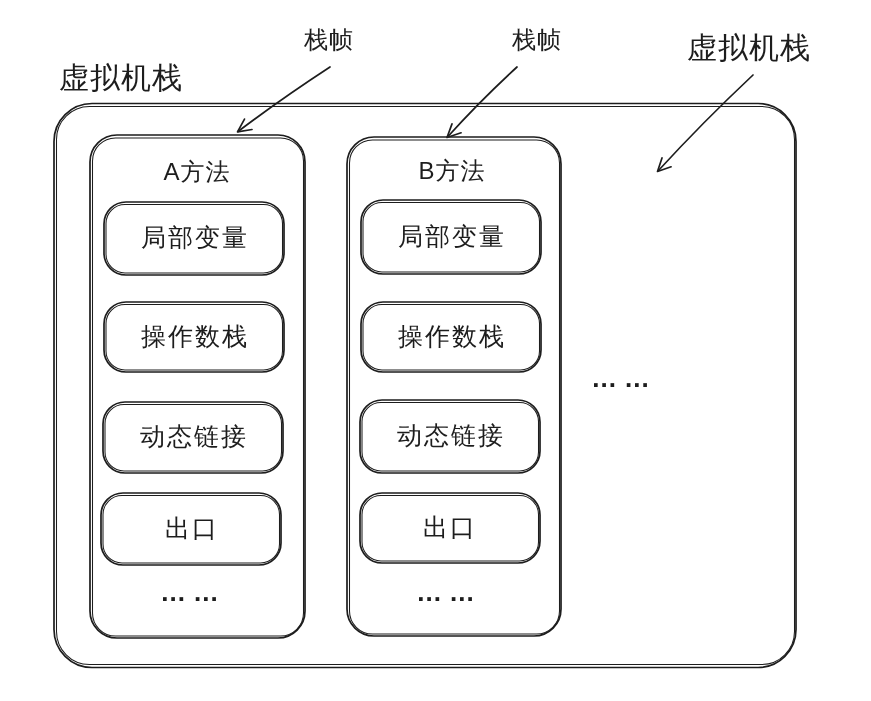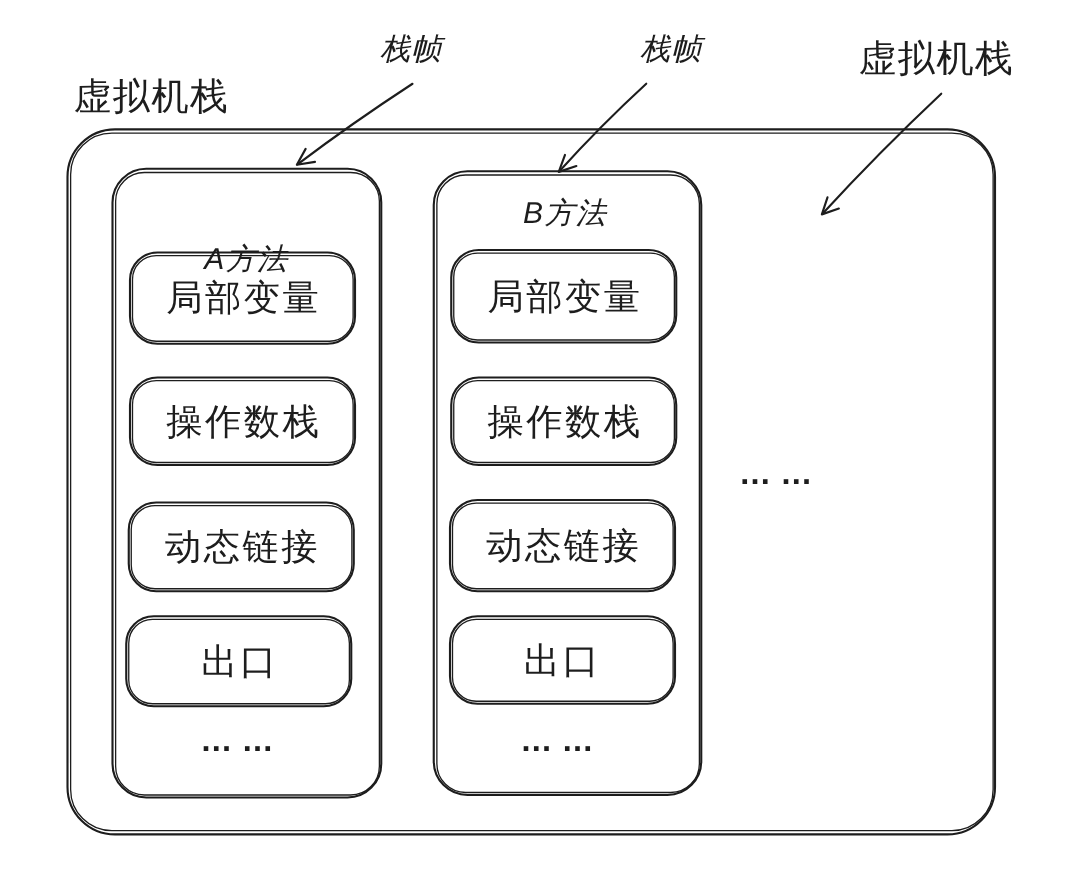--- a/index.html
+++ b/index.html
@@ -40,24 +40,23 @@
     line-height: 1.1;
     user-select: none;
   }
   .lbl.big {
     font-size: 30px;
     letter-spacing: 1px;
   }
   .lbl.title {
     font-size: 24px;
     letter-spacing: 1px;
-    font-style: italic;
   }
   .lbl.slot {
-    font-size: 29px;
+    font-size: 25px;
     letter-spacing: 2px;
   }
   .lbl.dots {
     font-size: 26px;
     font-weight: 700;
     letter-spacing: 1px;
   }
 </style>
 </head>
 <body>
@@ -120,21 +119,21 @@
   </svg>
 
   <div class="lbl big" style="left:121px; top:61px;">虚拟机栈</div>
 
   <div class="lbl title" style="left:329px; top:27px;">栈帧</div>
 
   <div class="lbl title" style="left:537px; top:27px;">栈帧</div>
 
   <div class="lbl big" style="left:749px; top:31px;">虚拟机栈</div>
 
-  <div class="lbl title" style="left:197px; top:159px;margin-top:36px;">A方法</div>
+  <div class="lbl title" style="left:197px; top:159px;">A方法</div>
   <div class="lbl slot" style="left:195px; top:224px;">局部变量</div>
   <div class="lbl slot" style="left:195px; top:323px;">操作数栈</div>
   <div class="lbl slot" style="left:194px; top:423px;">动态链接</div>
   <div class="lbl slot" style="left:192px; top:515px;">出口</div>
   <div class="lbl dots" style="left:190px; top:578px;">... ...</div>
 
   <div class="lbl title" style="left:452px; top:158px;text-align:right;">B方法</div>
   <div class="lbl slot" style="left:452px; top:223px;">局部变量</div>
   <div class="lbl slot" style="left:452px; top:323px;">操作数栈</div>
   <div class="lbl slot" style="left:451px; top:422px;">动态链接</div>

